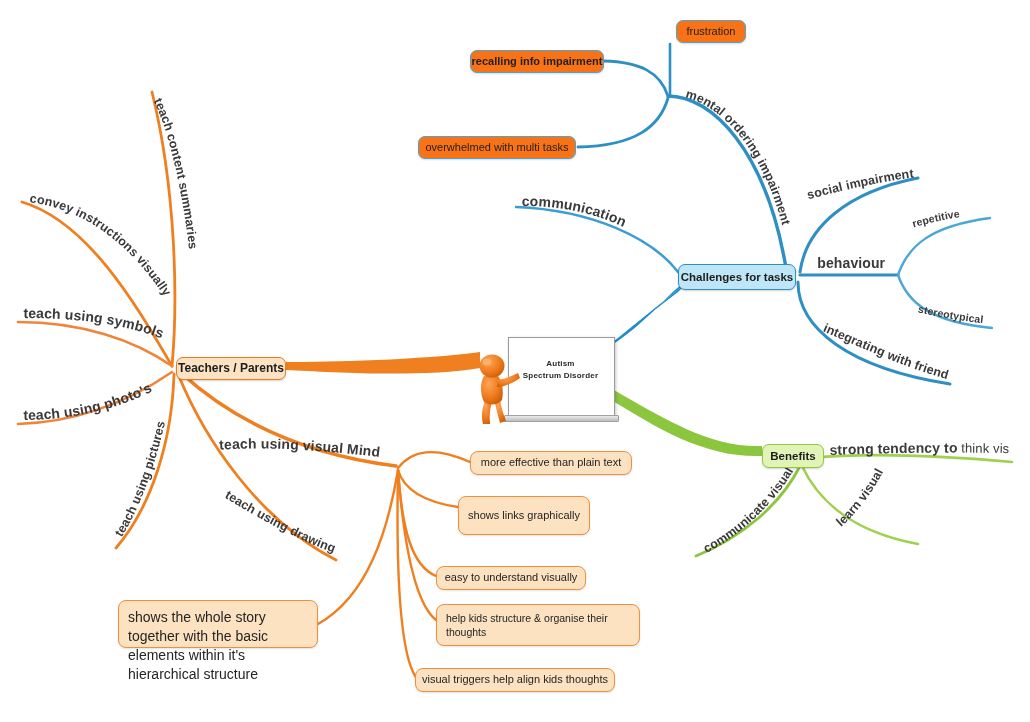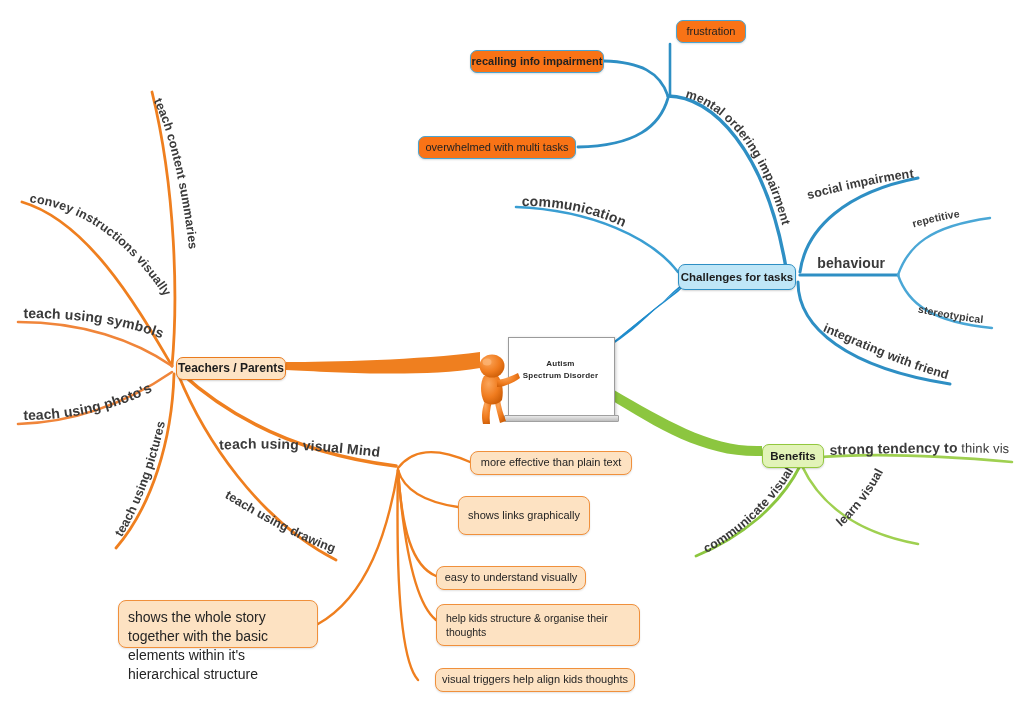--- a/index.html
+++ b/index.html
@@ -350,17 +350,17 @@
   </div>
   <div class="node node-orange-soft node-wrap" style="left:118px;top:600px;width:200px;height:48px;align-items:flex-start;padding-top:7px;">
     <span>shows the whole story together with the basic elements within it's hierarchical structure</span>
   </div>
   <div class="node node-orange-soft node-wrap" style="left:436px;top:604px;width:204px;height:42px;align-items:flex-start;padding-top:6px;font-size:10.5px;">
     <span>help kids structure &amp; organise their thoughts</span>
   </div>
   <div class="node node-orange-soft" style="left:436px;top:566px;width:150px;height:24px;">
     <span>easy to understand visually</span>
   </div>
-  <div class="node node-orange-soft" style="left:435px;top:668px;width:200px;height:24px;">
+  <div class="node node-orange-soft" style="left:415px;top:668px;width:200px;height:24px;">
     <span>visual triggers help align kids thoughts</span>
   </div>
 
 </div>
 
 </body></html>

